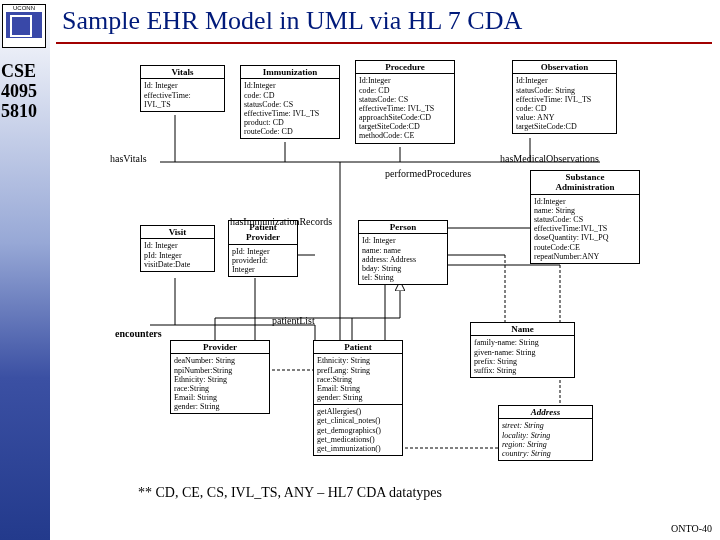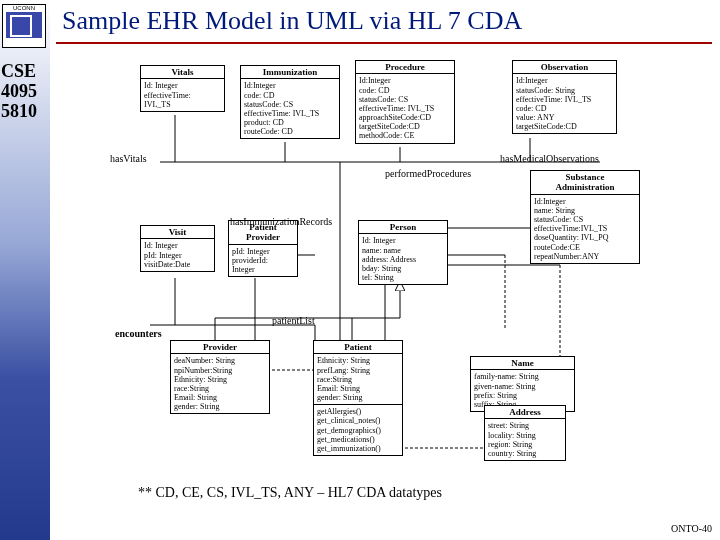--- a/index.html
+++ b/index.html
@@ -166,28 +166,28 @@
 prefLang: String
 race:String
 Email: String
 gender: String</div>
       <div class="body">getAllergies()
 get_clinical_notes()
 get_demographics()
 get_medications()
 get_immunization()</div>
     </div>
-    <div class="box" style="left:370px; top:262px; width:105px;margin-top:34px;">
+    <div class="box" style="left:370px; top:262px; width:105px;">
       <div class="hd">Name</div>
       <div class="body">family-name: String
 given-name: String
 prefix: String
 suffix: String</div>
     </div>
-    <div class="box" style="left:384px; top:345px; width:82px;">
+    <div class="box" style="left:398px; top:345px; width:95px;font-style:italic;">
       <div class="hd">Address</div>
       <div class="body">street: String
 locality: String
 region: String
 country: String</div>
     </div>
 
     <span class="assoc" style="left:10px; top:93px;">hasVitals</span>
     <span class="assoc" style="left:130px; top:108px;margin-top:48px;">hasImmunizationRecords</span>
     <span class="assoc" style="left:285px; top:108px;">performedProcedures</span>

